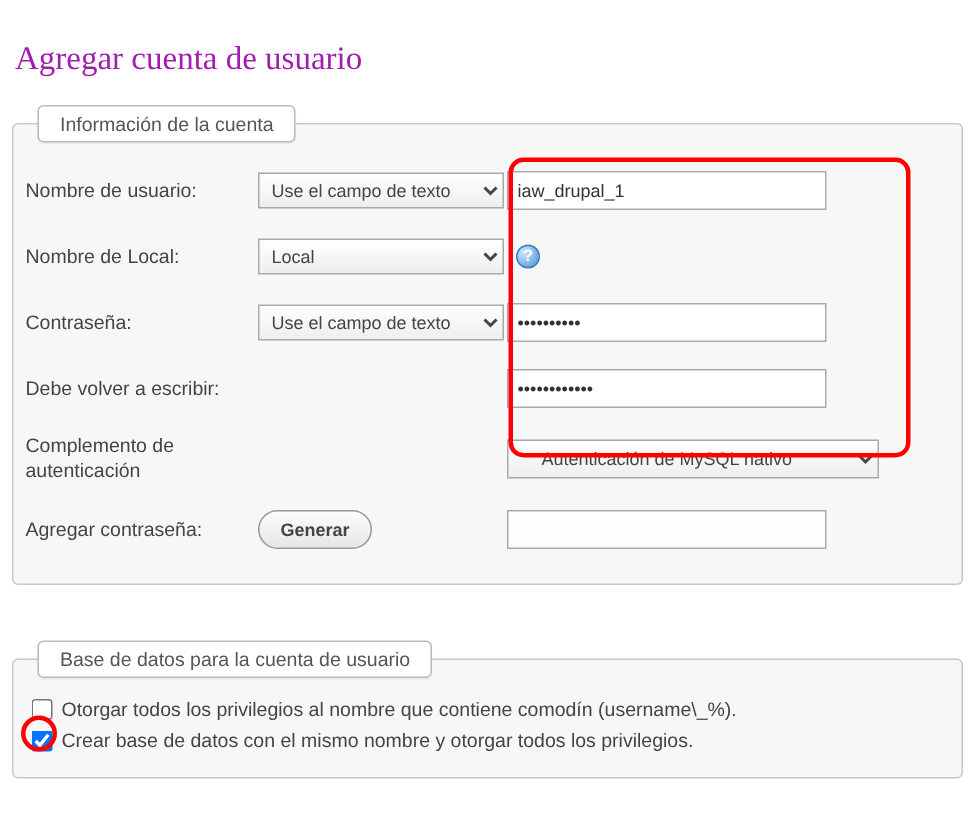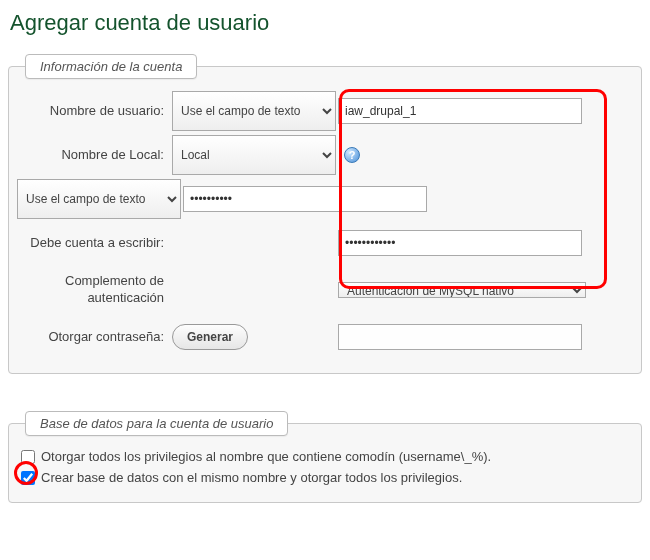--- a/index.html
+++ b/index.html
@@ -8,52 +8,52 @@
     padding: 8px 6px;
     font-family: Arial, Helvetica, sans-serif;
     font-size: 13px;
     color: #555;
     background: #fff;
     width: 650px;
   }
   h2.page-title {
     font-size: 22px;
     font-weight: normal;
-    color: #14532d;
-    margin: 2px 0 18px 4px;
+    color: #a21caf;
+    margin: 18px 0 18px 4px;
+    font-family: Liberation Serif, serif;
   }
   fieldset {
     border: 1px solid #c8c8c8;
     border-radius: 4px;
     padding: 10px 8px 14px 8px;
     margin: 0 2px 18px 2px;
     position: relative;
     background: #f7f7f7;
   }
   fieldset legend {
     background: #fff;
     border: 1px solid #bbb;
     border-radius: 4px;
     padding: 4px 14px;
     font-size: 13px;
     color: #555;
     margin-left: 8px;
     box-shadow: 0 1px 1px rgba(0,0,0,0.05);
-    font-style: italic;
   }
   .row {
     display: flex;
     align-items: center;
     min-height: 44px;
     padding: 2px 0;
   }
   .row.double { min-height: 50px; }
   .label-col {
     width: 155px;
-    text-align: right;
+    text-align: left;
     padding-right: 8px;
     color: #444;
     line-height: 1.3;
   }
   .select-col {
     width: 166px;
     display: flex;
   }
   .input-col {
     width: 252px;
@@ -61,29 +61,29 @@
     align-items: center;
   }
   .extra-col {
     flex: 1;
     display: flex;
     align-items: center;
     padding-left: 6px;
   }
   select.styled {
     width: 164px;
-    height: 40px;
+    height: 24px;
     border: 1px solid #a9a9a9;
     background: linear-gradient(#fff,#eee);
     font-size: 12px;
     color: #444;
     padding-left: 4px;
   }
   input.text {
-    width: 244px;
+    width: 213px;
     height: 26px;
     border: 1px solid #a9a9a9;
     padding: 0 6px;
     font-size: 12px;
     color: #333;
     background: #fff;
   }
   input.text.inset { background: #fefefe; }
   button.generate {
     height: 26px;
@@ -131,26 +131,26 @@
     position: absolute;
     border: 3px solid #ff0000;
     border-radius: 50%;
     width: 24px; height: 24px;
     left: 5px;
     top: 25px;
     pointer-events: none;
   }
   .select-auth {
     width: 248px;
-    height: 16px;
+    height: 26px;
     border: 1px solid #a9a9a9;
     background: linear-gradient(#fff,#eee);
     font-size: 12px;
     color: #444;
-    padding-left: 4px;
+    padding-left: 18px;
   }
 </style>
 </head>
 <body>
 
 <h2 class="page-title">Agregar cuenta de usuario</h2>
 
 <fieldset>
   <legend>Información de la cuenta</legend>
 
@@ -174,50 +174,51 @@
       <select class="styled">
         <option>Local</option>
       </select>
     </div>
     <div class="extra-col">
       <span class="help-icon">?</span>
     </div>
   </div>
 
   <div class="row">
+    <div class="label-col">Contraseña:</div>
     <div class="select-col">
       <select class="styled">
         <option>Use el campo de texto</option>
       </select>
     </div>
     <div class="input-col">
       <input class="text" type="text" value="••••••••••" style="">
     </div>
   </div>
 
   <div class="row">
-    <div class="label-col">Debe cuenta a escribir:</div>
+    <div class="label-col">Debe volver a escribir:</div>
     <div class="select-col"></div>
     <div class="input-col">
       <input class="text" type="text" value="••••••••••••" style="">
     </div>
   </div>
 
   <div class="row double">
     <div class="label-col">Complemento de autenticación</div>
     <div class="select-col"></div>
     <div class="input-col">
       <select class="select-auth">
         <option>Autenticación de MySQL nativo</option>
       </select>
     </div>
   </div>
 
   <div class="row">
-    <div class="label-col">Otorgar contraseña:</div>
+    <div class="label-col">Agregar contraseña:</div>
     <div class="select-col">
       <button class="generate">Generar</button>
     </div>
     <div class="input-col">
       <input class="text inset" type="text" value="" style="">
     </div>
   </div>
 </fieldset>
 
 <fieldset style="position:relative;margin-top:37px;">

